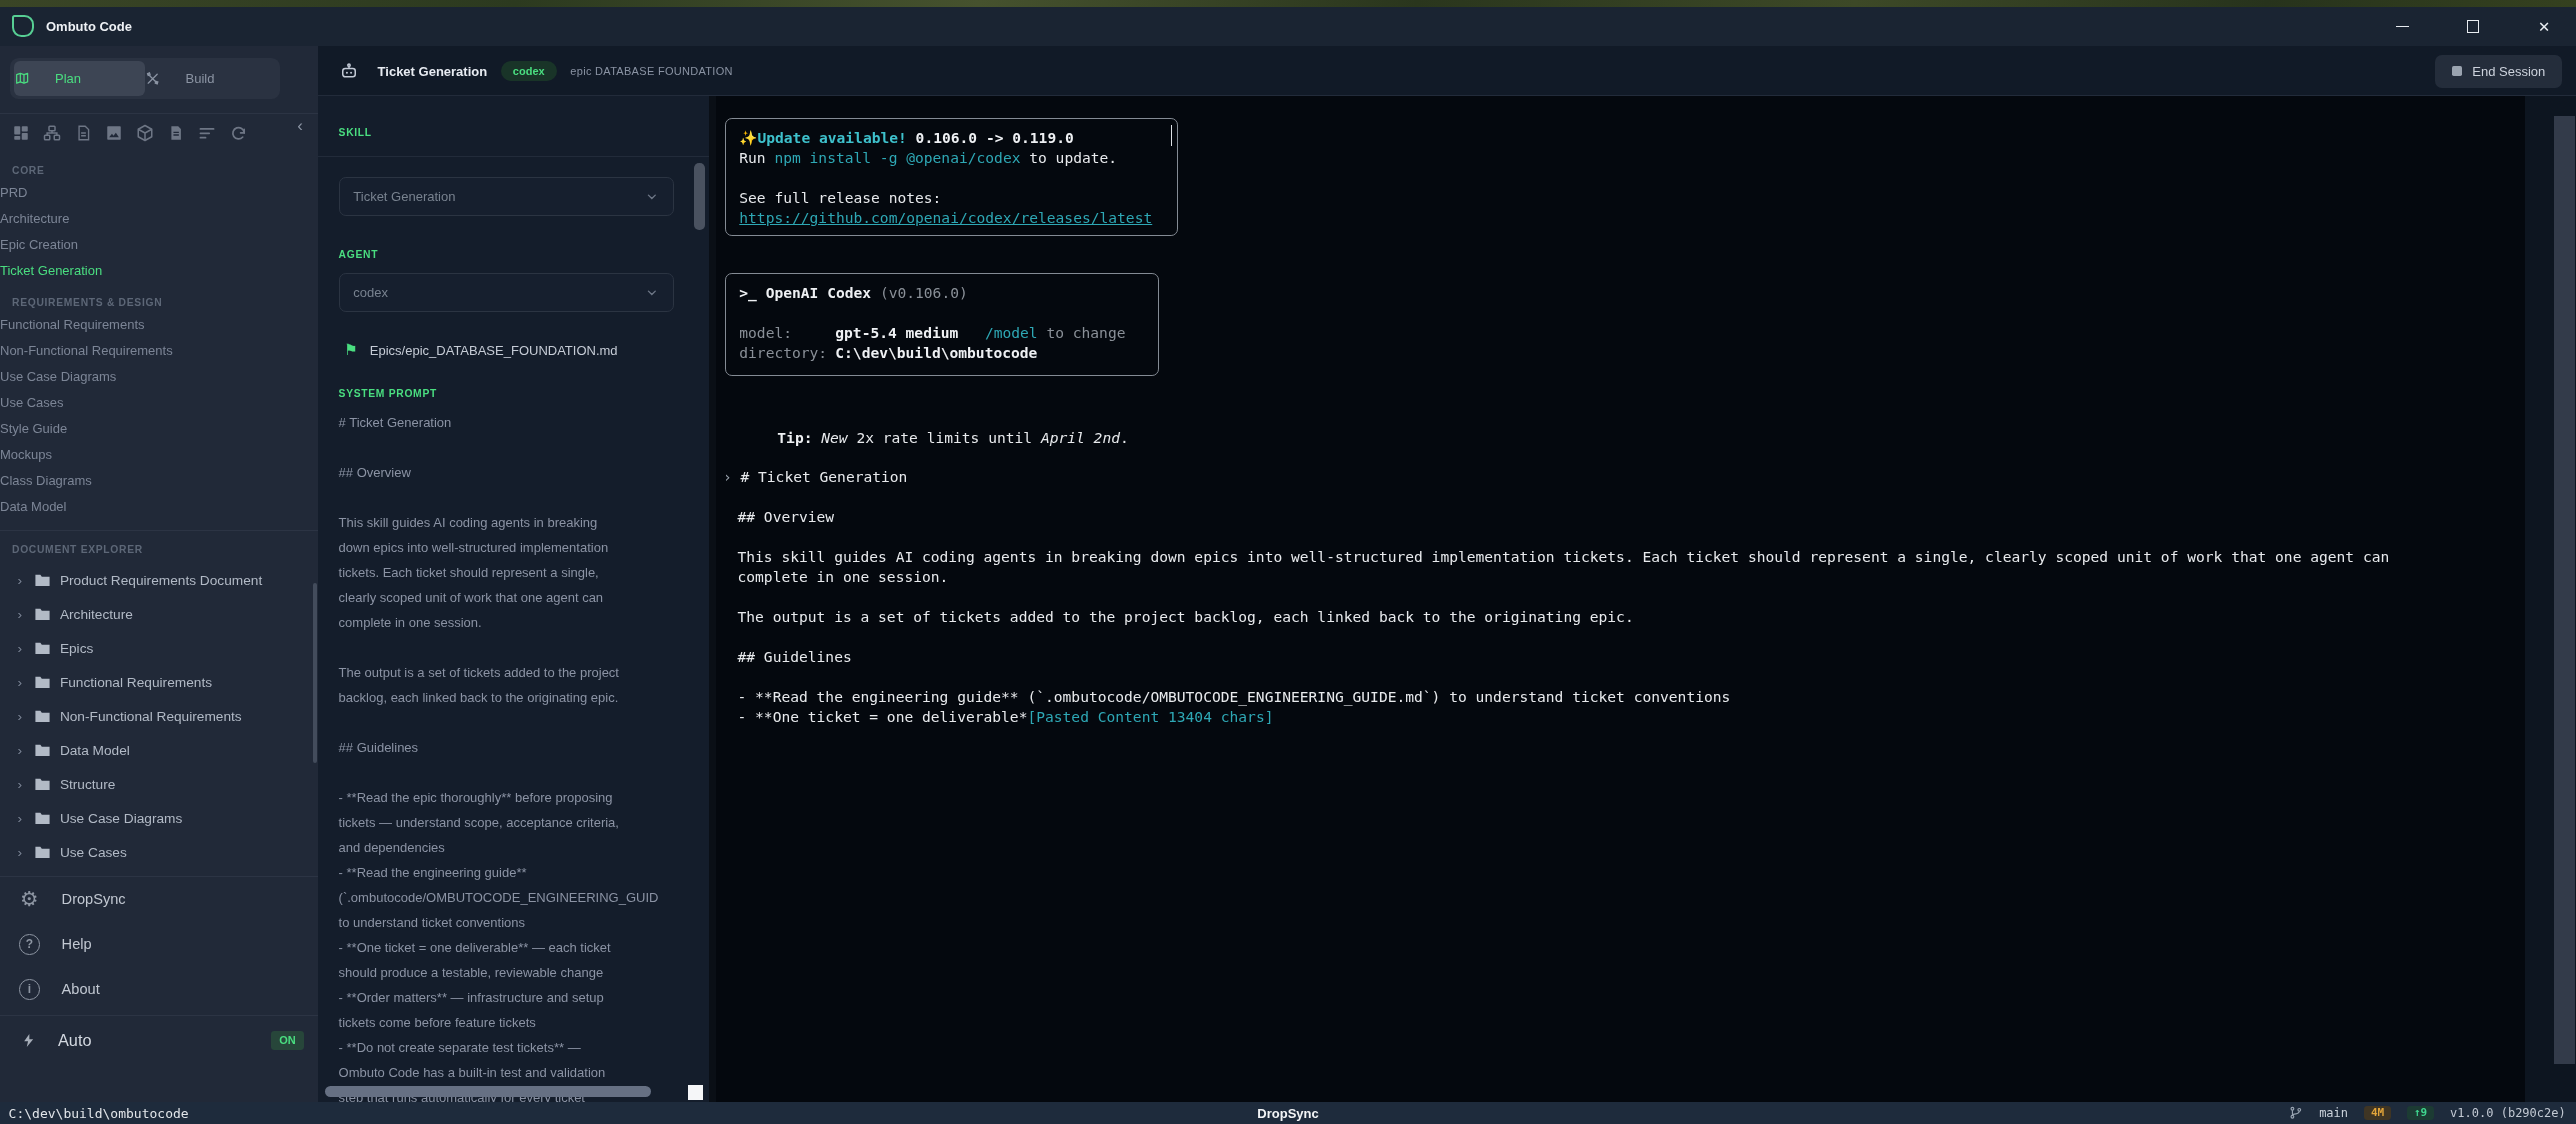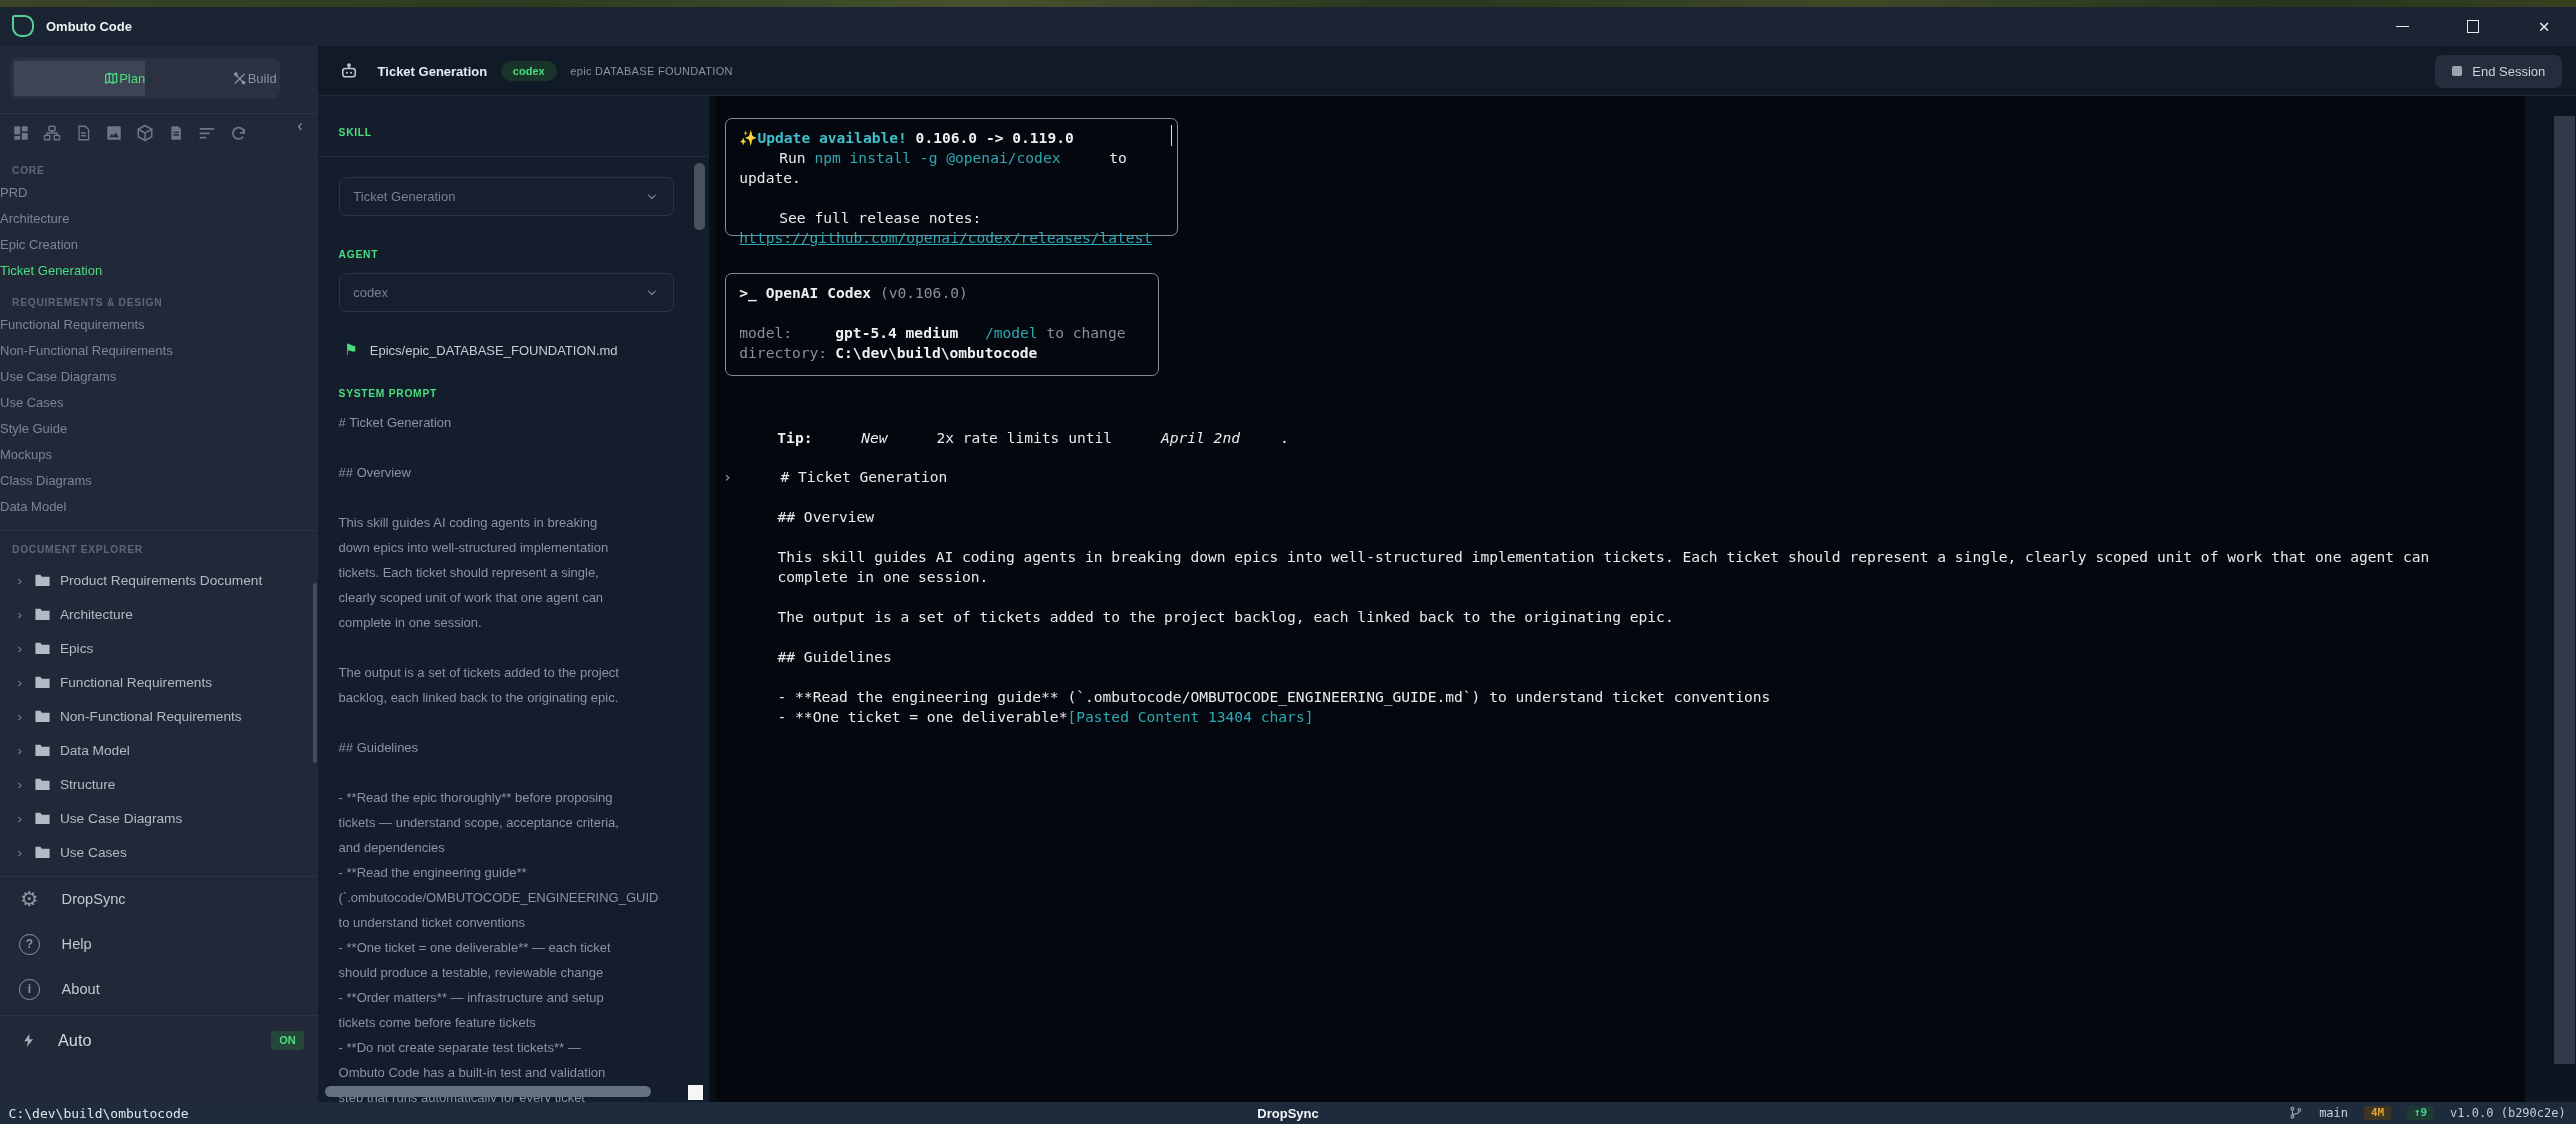--- a/index.html
+++ b/index.html
@@ -17,21 +17,21 @@
   .app-title{margin-left:12px;font-size:13px;font-weight:bold;color:#eef1f5;}
   .win-controls{position:absolute;right:19px;top:0;height:39px;display:flex;align-items:center;gap:45px;}
   .win-btn{width:26px;height:26px;display:flex;align-items:center;justify-content:center;color:#e8ecf1;}
   .min-glyph{display:block;width:13px;height:1.7px;background:#e8ecf1;}
   .max-glyph{display:block;width:10.3px;height:10.3px;border:1.7px solid #e8ecf1;}
   .close-glyph{font-size:14.6px;color:#e8ecf1;}
 
   
   .sidebar{position:absolute;left:0;top:46px;width:318px;height:1056px;background:#212938;overflow:hidden;}
   .tabs-wrap{margin:12px 38px 0 10.3px;height:41px;background:#2a3241;border-radius:8.6px;display:flex;padding:3.4px;box-sizing:border-box;}
-  .tab{flex:1;display:flex;align-items:center;justify-content:flex-end;gap:0;border-radius:0;font-size:13px;color:#8b94a3;}
+  .tab{flex:1;display:flex;align-items:center;justify-content:flex-start;gap:25px;border-radius:6px;font-size:13px;color:#8b94a3;}
   .tab.active{background:#3d4554;color:#4ade80;}
   .collapse-btn{position:absolute;right:6.9px;top:69px;width:22px;height:22px;display:flex;align-items:center;justify-content:center;
     color:#8b94a3;font-size:17px;}
   .sb-divider{height:0.9px;background:#2c3444;margin-top:13.7px;}
   .icon-row{height:39px;display:flex;align-items:center;gap:11px;padding:0 11px;}
   .tool-ic{width:20px;height:20px;display:flex;align-items:center;justify-content:center;}
   .sec-label{margin:13px 0 4.3px 12px;font-size:10.3px;font-weight:bold;letter-spacing:0.7px;color:#5d6777;}
   .sec-label.first{margin-top:12px;}
   .nav-item{height:26px;line-height:26px;font-size:13px;color:#7c8596;white-space:nowrap;}
   .nav-item.active{color:#4ade80;}
@@ -76,21 +76,21 @@
   
   .terminal{position:absolute;left:716px;top:96px;width:1809px;height:1006px;background:#04080e;color:#e8eaed;}
   .term{font-family:"DejaVu Sans Mono",monospace;font-size:14.6px;line-height:20px;}
   .tbox{position:absolute;border:0.9px solid #848b94;border-radius:6.9px;padding:8.6px 13.7px;box-sizing:border-box;}
   .update-box{left:8.6px;top:22px;width:453px;height:118px;}
   .codex-box{left:8.6px;top:177px;width:434px;height:103px;}
   .cur{position:absolute;right:4.3px;top:6px;width:1.7px;height:21.4px;background:#dde1e6;}
   .c-cyanb{color:#3ec1cc;font-weight:bold;}
   .c-teal{color:#2ea8b5;}
   .c-wb{color:#eef0f3;font-weight:bold;}
-  .c-w{color:#e8eaed;margin-left:40px;}
+  .c-w{color:#e8eaed;}
   .c-gray{color:#8a9098;}
   .c-yel{color:#e3b341;}
   .u-link{color:#2ea8b5;text-decoration:underline;}
   .keycol{display:inline-block;width:96px;}
   .cmdgap{margin-left:26.6px;}
   .tipline{position:absolute;left:8.6px;top:312px;white-space:pre;text-align:right;}
   .transcript{position:absolute;left:6.9px;top:371px;}
   .tl{height:20px;white-space:pre;padding-left:14.6px;}
   .tl.first{padding-left:0;}
   .pchar{color:#9aa3ad;}

